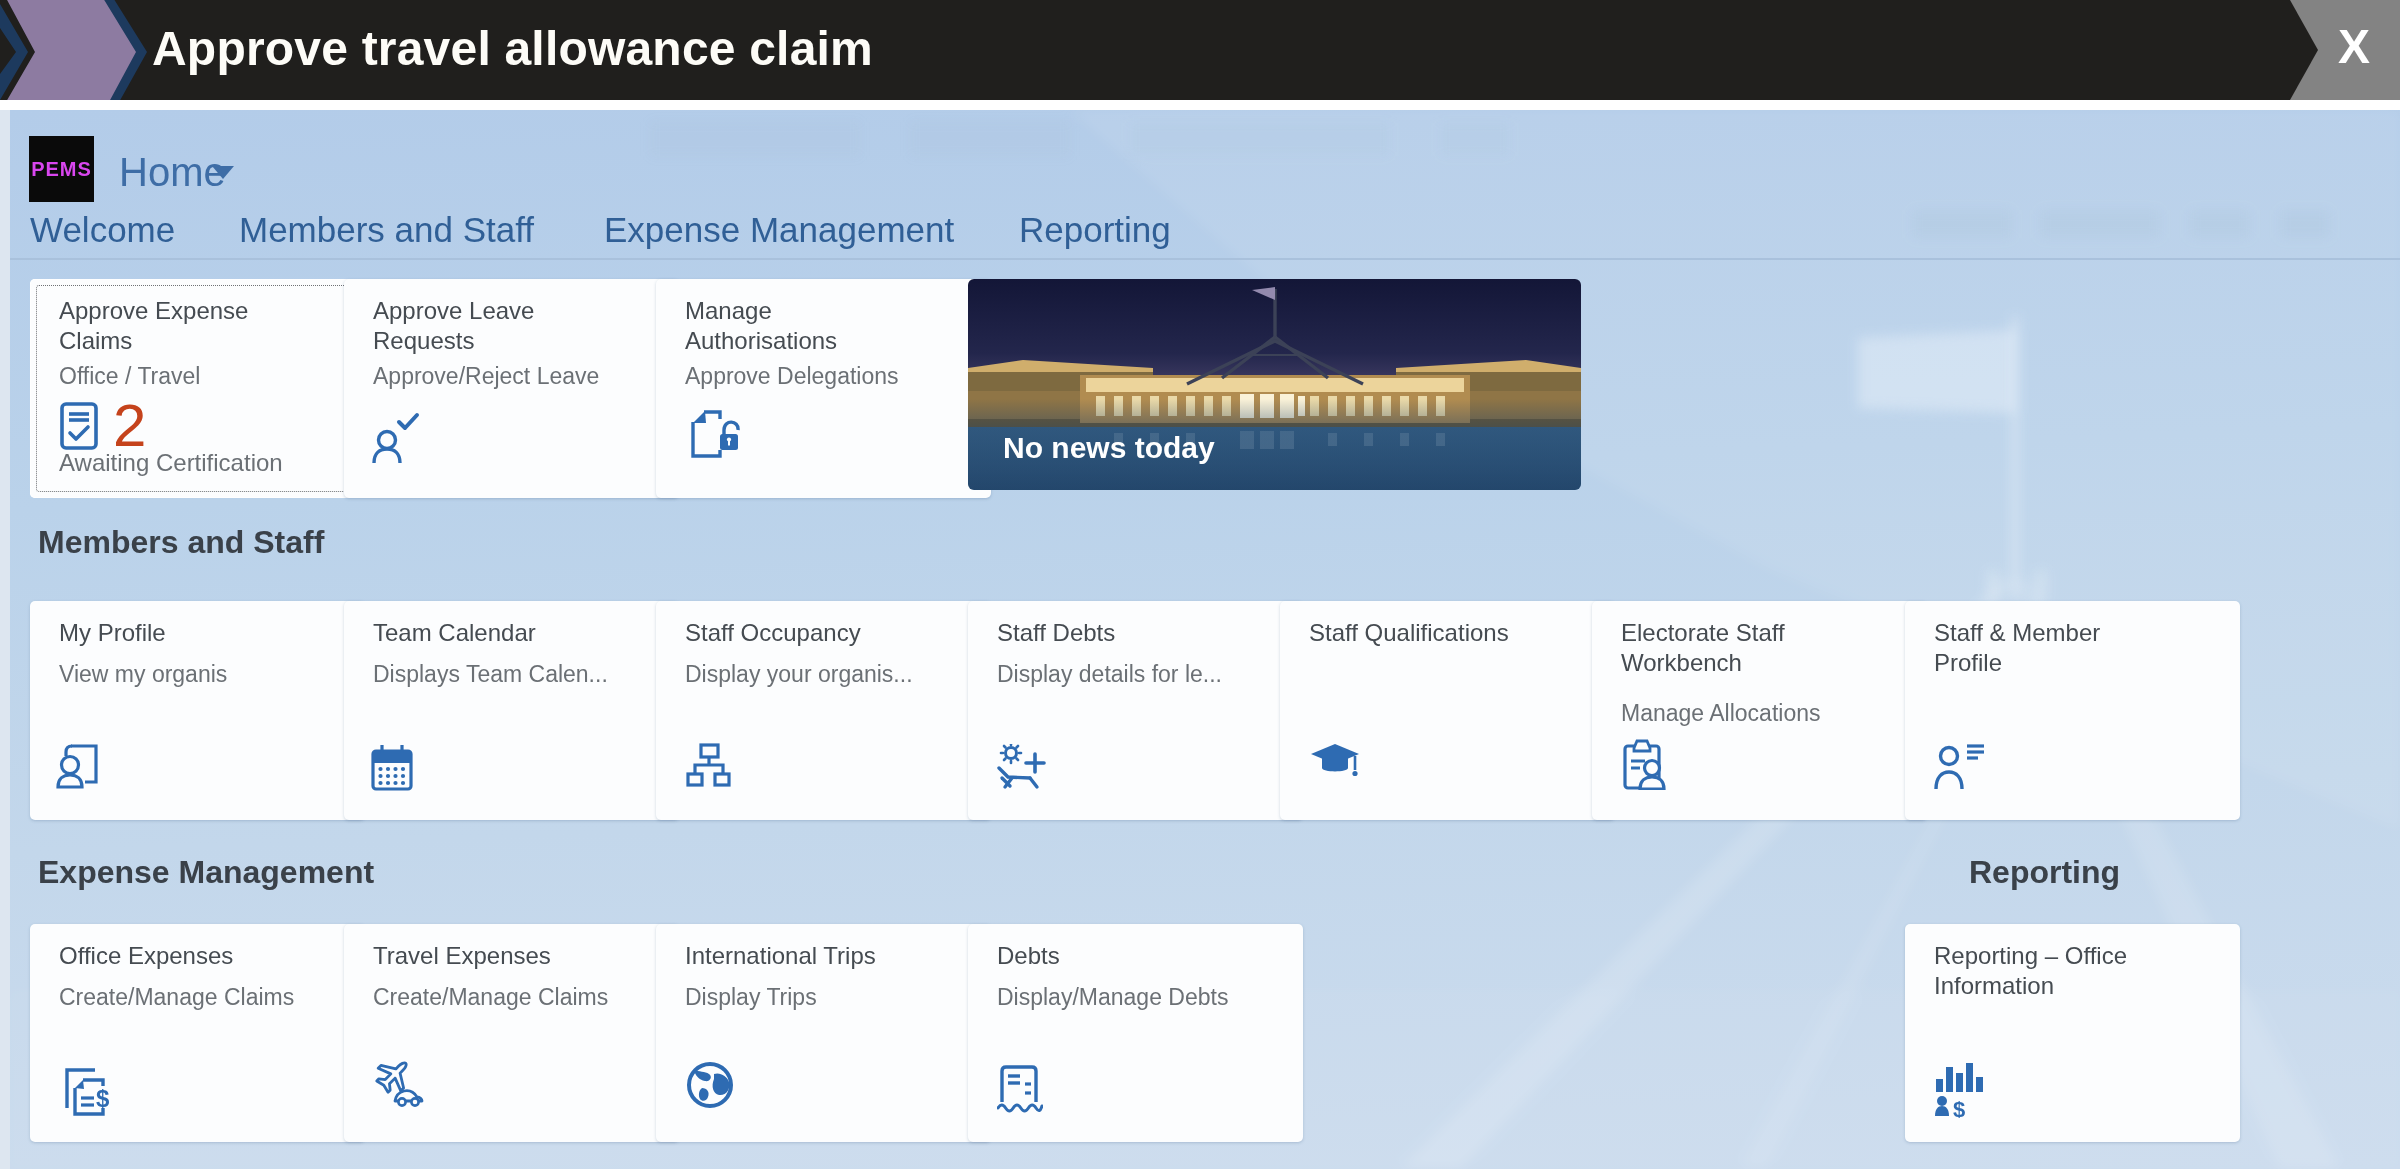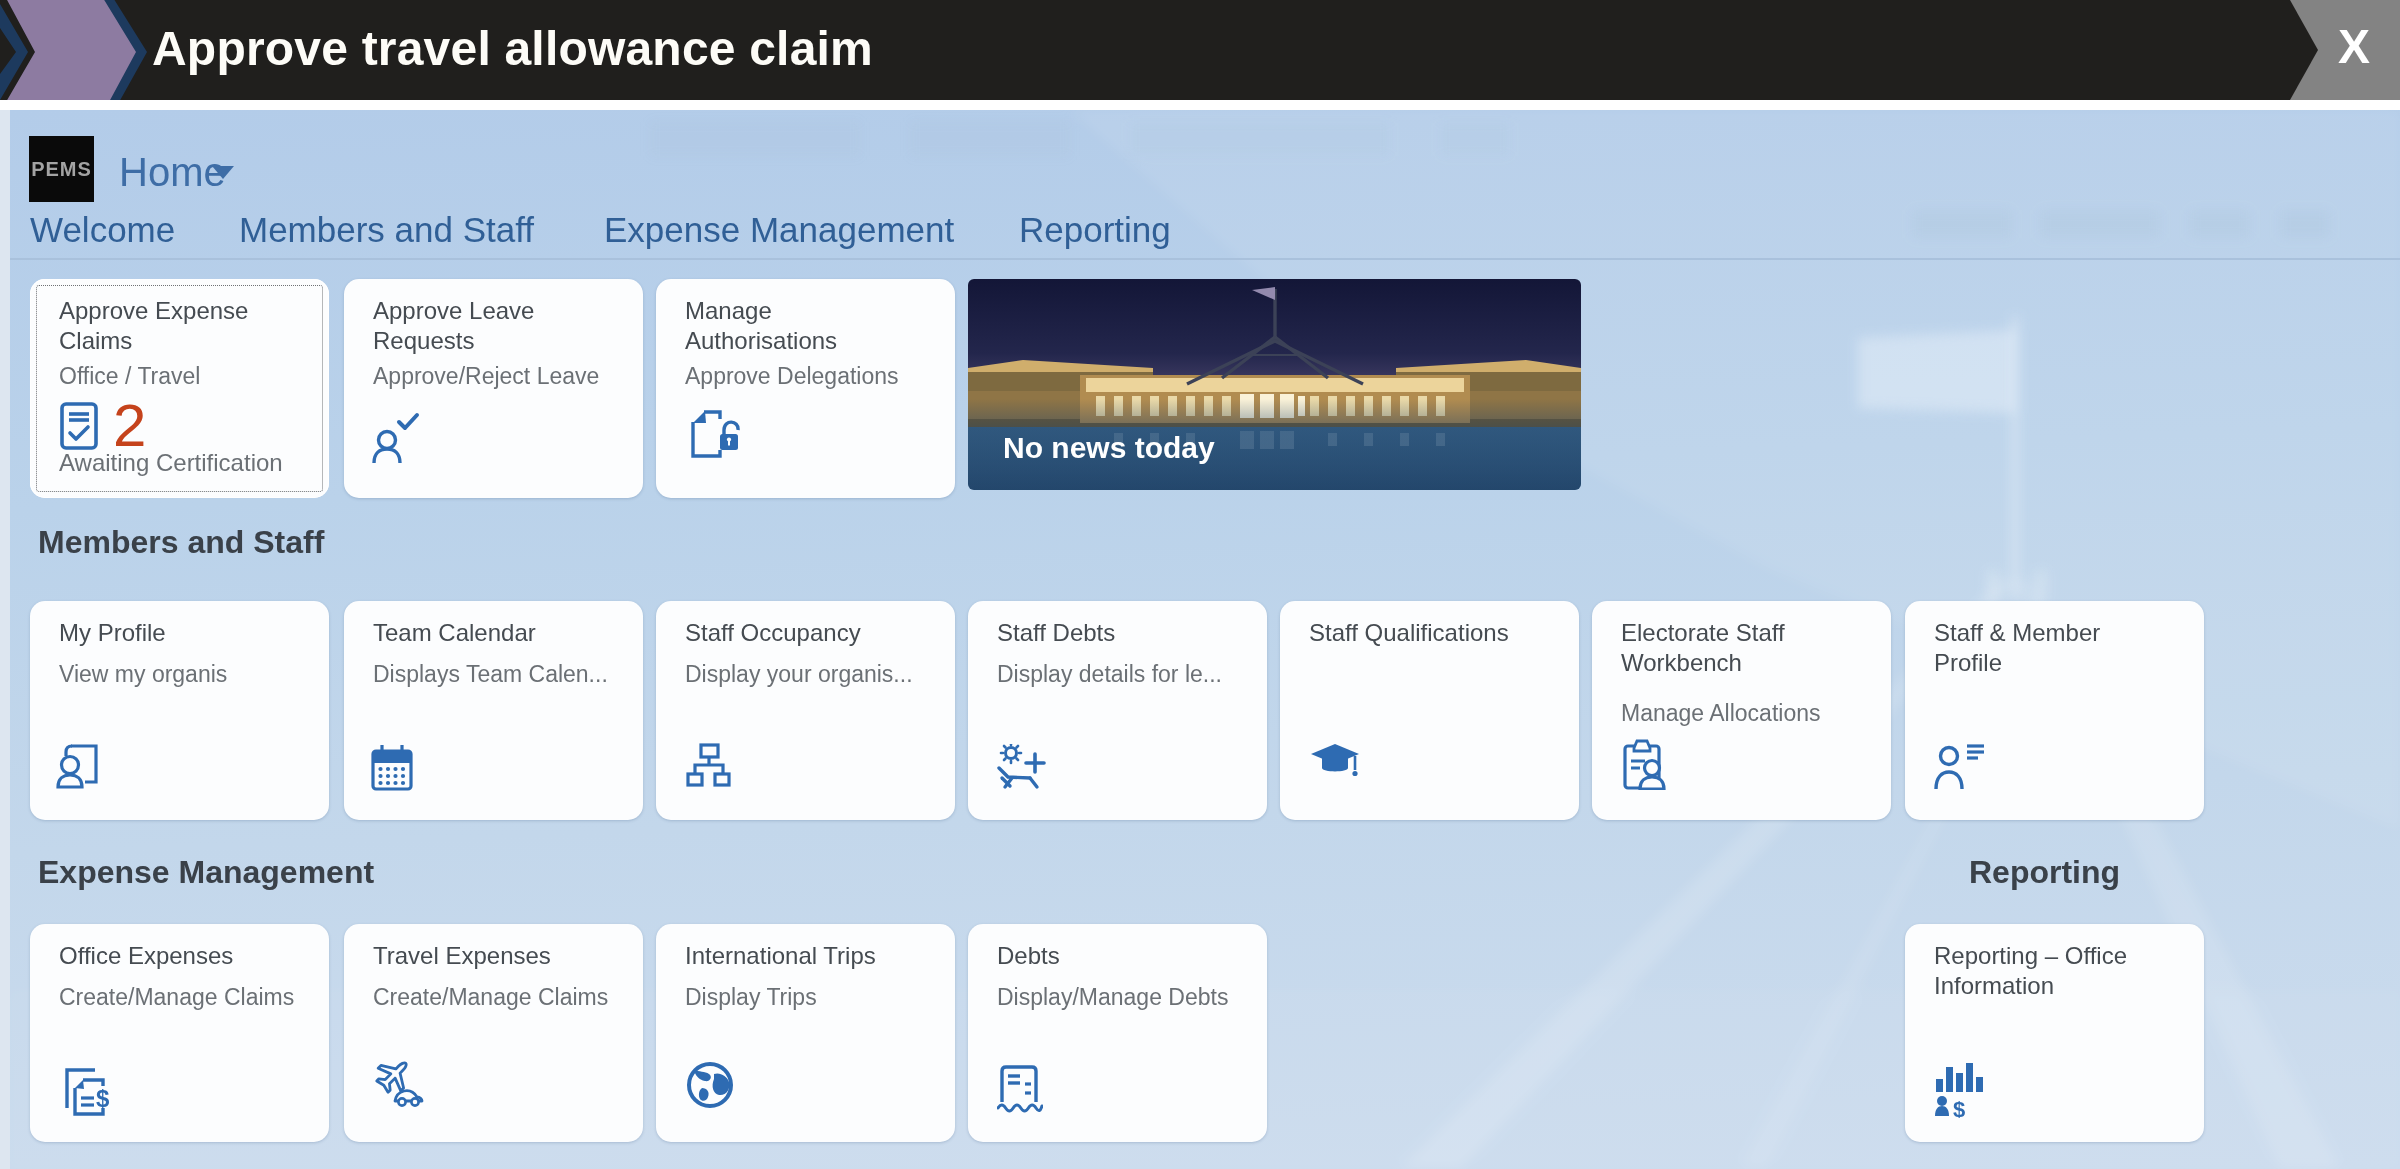--- a/index.html
+++ b/index.html
@@ -10,31 +10,31 @@
   #topbar{left:0;top:0;width:2400px;height:100px;}
   #title{left:152px;top:21px;color:#fdfcf7;font-size:48px;font-weight:bold;letter-spacing:0.2px;}
   #closex{left:2326px;top:19px;width:56px;text-align:center;color:#fff;font-size:48px;font-weight:bold;}
   
   #whiteband{left:0;top:100px;width:2400px;height:10px;background:#ffffff;}
   #leftstrip{left:0;top:110px;width:10px;height:1059px;background:#dde6f0;}
   
   #canvas{left:10px;top:110px;width:2390px;height:1059px;
      background:linear-gradient(178deg,#b3cce9 0%,#bad2ea 35%,#c3d7eb 65%,#ccdcee 100%);overflow:hidden;}
   
-  #pems{left:19px;top:26px;width:65px;height:66px;background:#0a0a0a;color:#a3a3a3;
+  #pems{left:19px;top:26px;width:65px;height:66px;background:#0a0a0a;color:#d946ef;
         font-size:20px;font-weight:bold;text-align:center;line-height:66px;letter-spacing:1px;}
   #home{left:109px;top:40px;font-size:40px;color:#3e6da6;}
   #caret{left:202px;top:56px;width:0;height:0;border-left:11px solid transparent;
          border-right:11px solid transparent;border-top:13px solid #3e6da6;}
   .tab{top:100px;font-size:35px;color:#305f96;}
   #divider{left:0px;top:148px;width:2390px;height:2px;background:#a9c1dc;}
   
   .heading{font-size:32px;font-weight:bold;color:#3a4149;}
   
-  .tile{background:#fcfdfe;border-radius:15px;box-shadow:0 1px 3px rgba(60,90,130,0.25);}
+  .tile{background:#fcfdfe;border-radius:5px;box-shadow:0 1px 3px rgba(60,90,130,0.25);padding-left:36px;}
   .tile .tt{position:absolute;left:29px;top:17px;font-size:24px;line-height:30px;color:#454b51;}
   .tile .st{position:absolute;left:29px;top:60px;font-size:23px;color:#6b7075;}
   .r1 .st{top:84px !important;}
   .tile .ic{position:absolute;left:29px;bottom:30px;}
   .r1{top:169px;height:219px;}
   .r2{top:491px;height:219px;}
   .r3{top:814px;height:218px;}
   .c1{left:20px;width:299px;}  .c2{left:334px;width:299px;}
   .c3{left:646px;width:299px;} .c4{left:958px;width:299px;}
   .c5{left:1270px;width:299px;}.c6{left:1582px;width:299px;}

